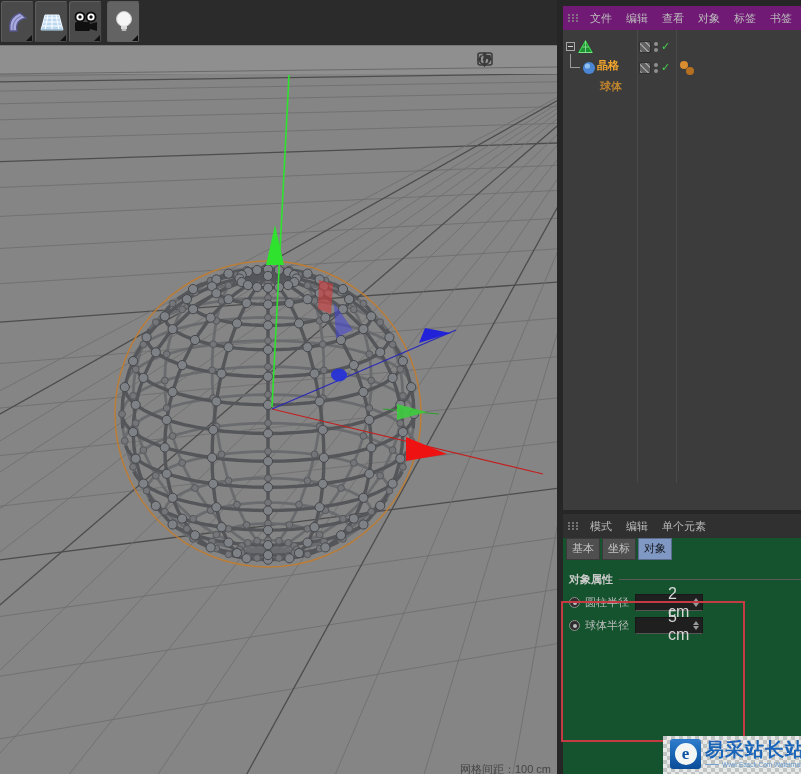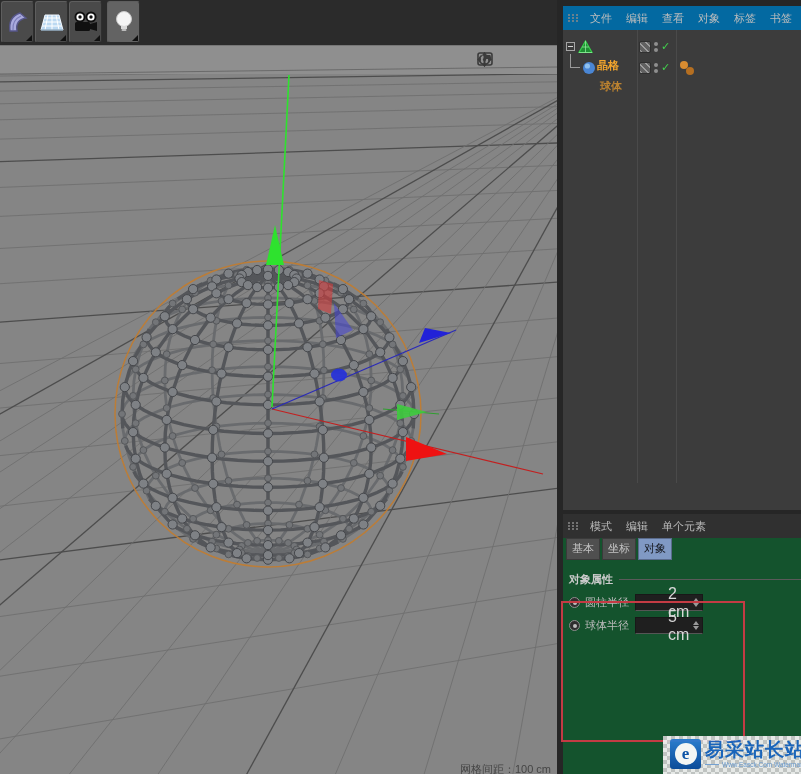--- a/index.html
+++ b/index.html
@@ -16,21 +16,21 @@
 
   
   .viewport { position:absolute; left:0; top:45px; width:557px; height:729px; background:#8f8f8f; border-top:1px solid #777; }
   .viewport svg { position:absolute; left:0; top:0; }
   .vp-nav { position:absolute; right:3px; top:6px; display:flex; gap:3px; }
   .vp-nav .nv { width:17px; height:17px; display:flex; align-items:center; justify-content:center; }
   .grid-label { position:absolute; right:6px; bottom:-3px; font-size:11px; color:#454545; white-space:nowrap; }
 
   
   .rpanel { position:absolute; left:563px; top:0; width:238px; height:774px; background:#3c3c3c; }
-  .panel-menu { display:flex; align-items:center; height:24px; background:#0369a1; padding-left:4px; }
+  .panel-menu { display:flex; align-items:center; height:24px; background:#701a75; padding-left:4px; }
   .menu-item { font-size:11px; color:#bdbdbd; padding:0 7px; cursor:default; }
   .grip { width:14px; height:10px; margin-right:2px; display:inline-block; }
 
   .om { position:absolute; left:0; top:0; width:238px; height:483px; background:#3c3c3c; }
   .om-top { position:absolute; left:0; top:0; width:238px; height:6px; background:#262626; }
   .om .panel-menu { position:absolute; top:6px; left:0; right:0; }
   .om-body { position:absolute; top:30px; left:0; right:0; bottom:0; }
   .om-sep { position:absolute; top:0; bottom:0; width:1px; background:#4a4a4a; }
   .om-row { position:absolute; left:0; height:21px; display:flex; align-items:center; font-size:11px; }
   .ob-name { font-weight:bold;margin-top:38px; }

